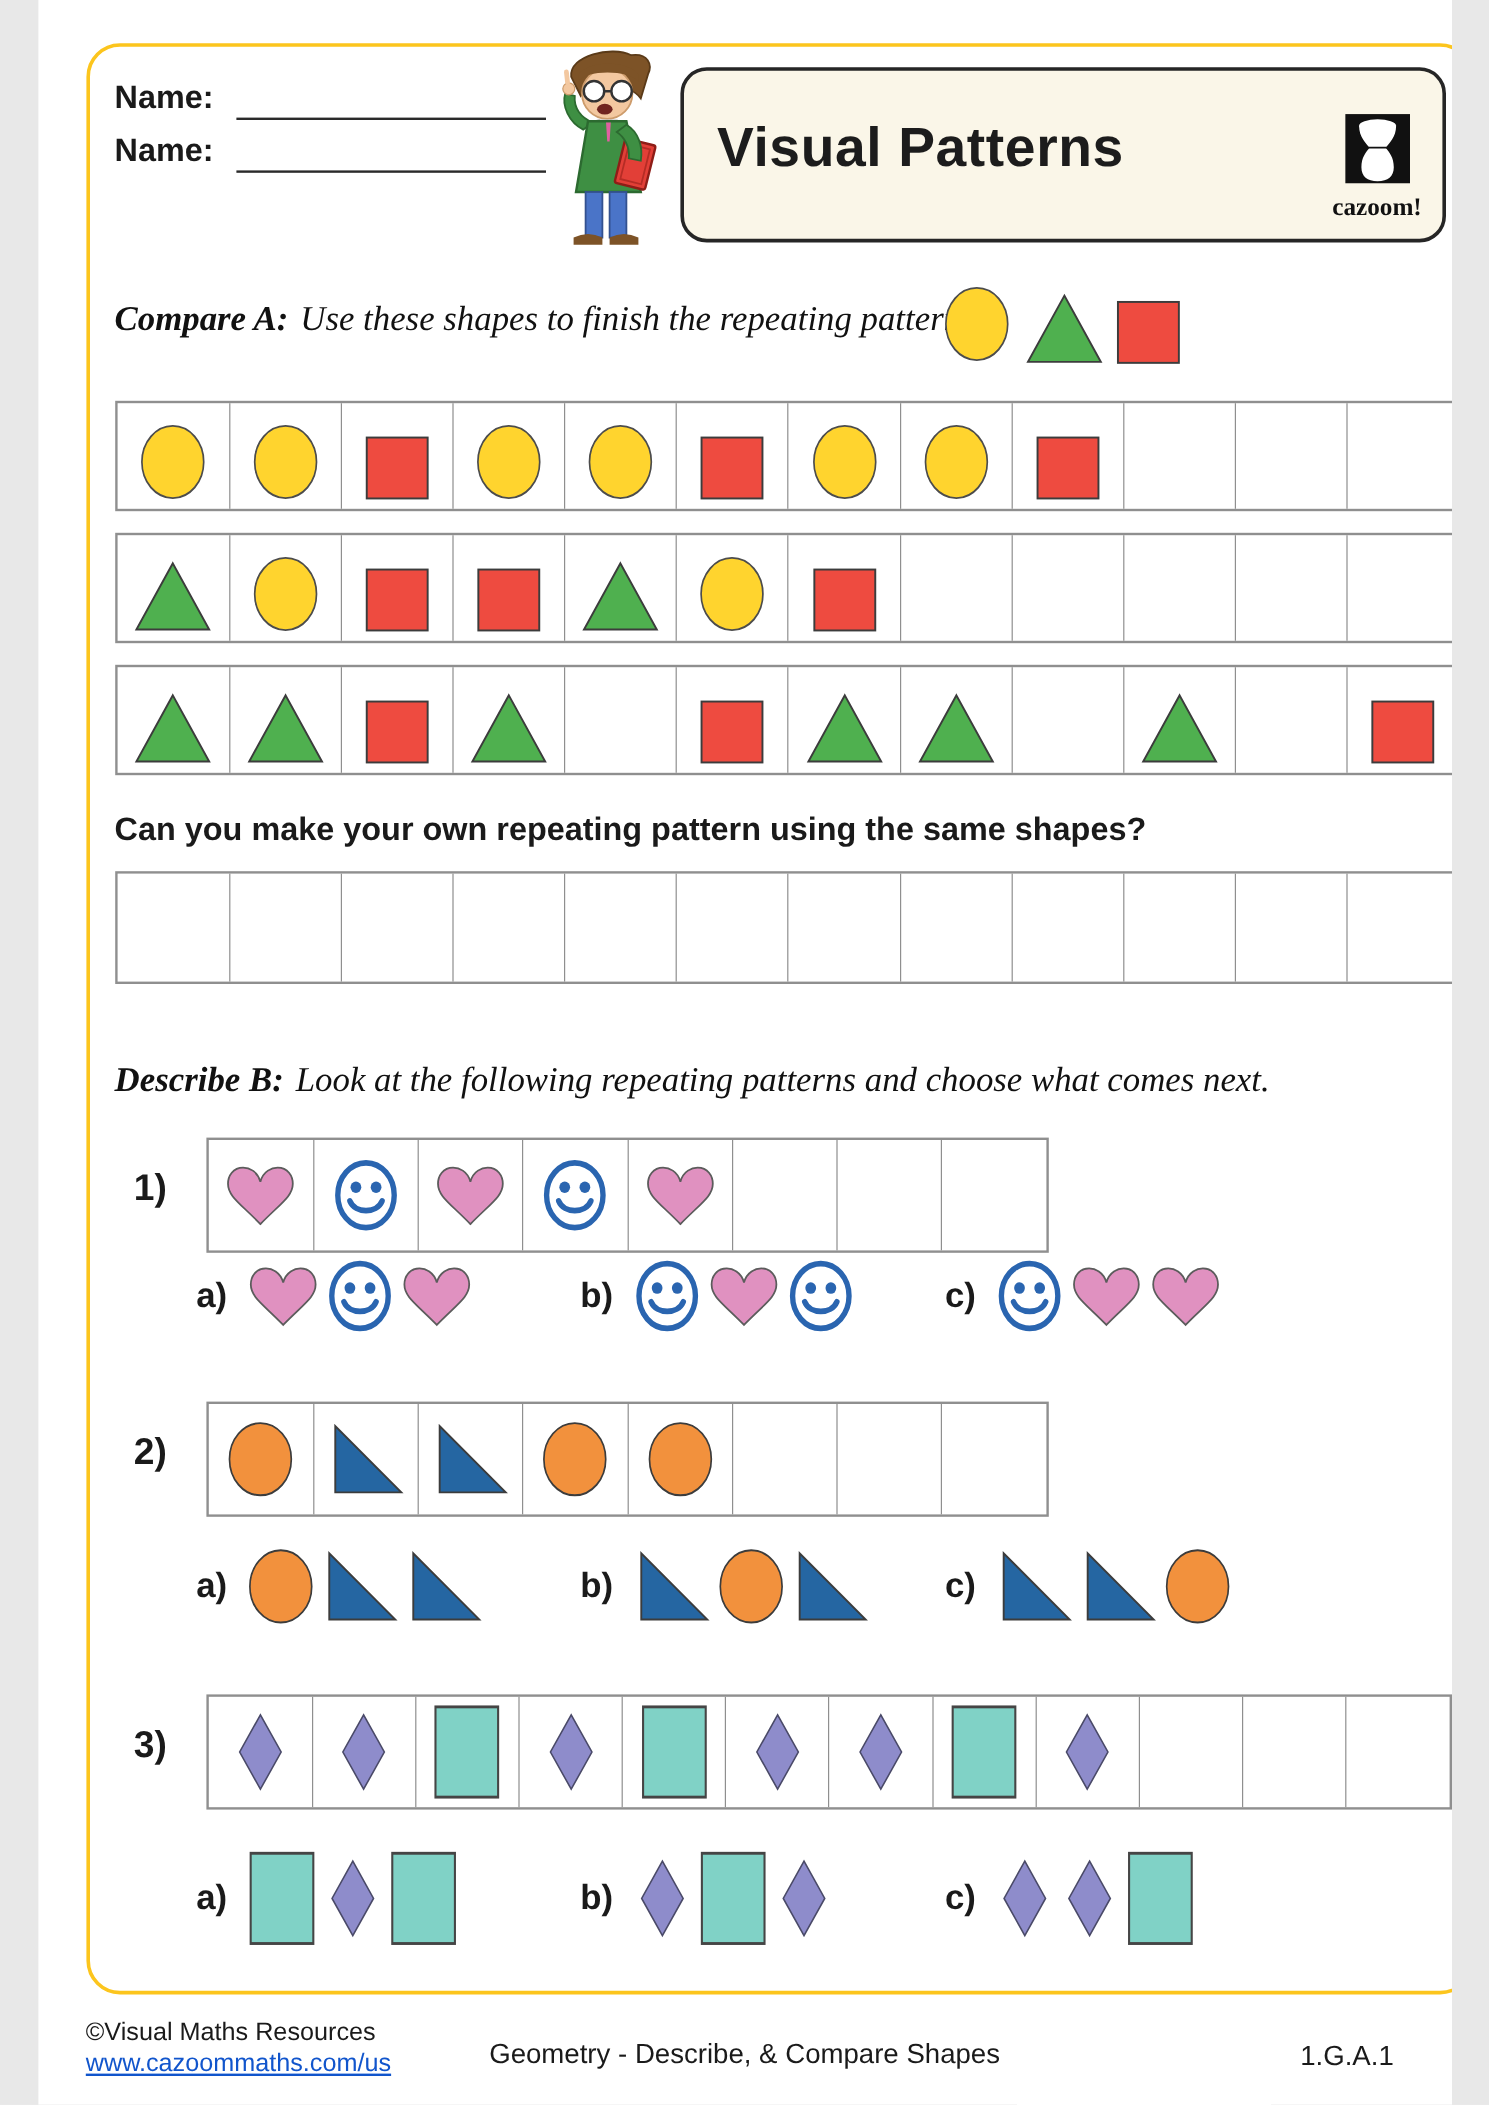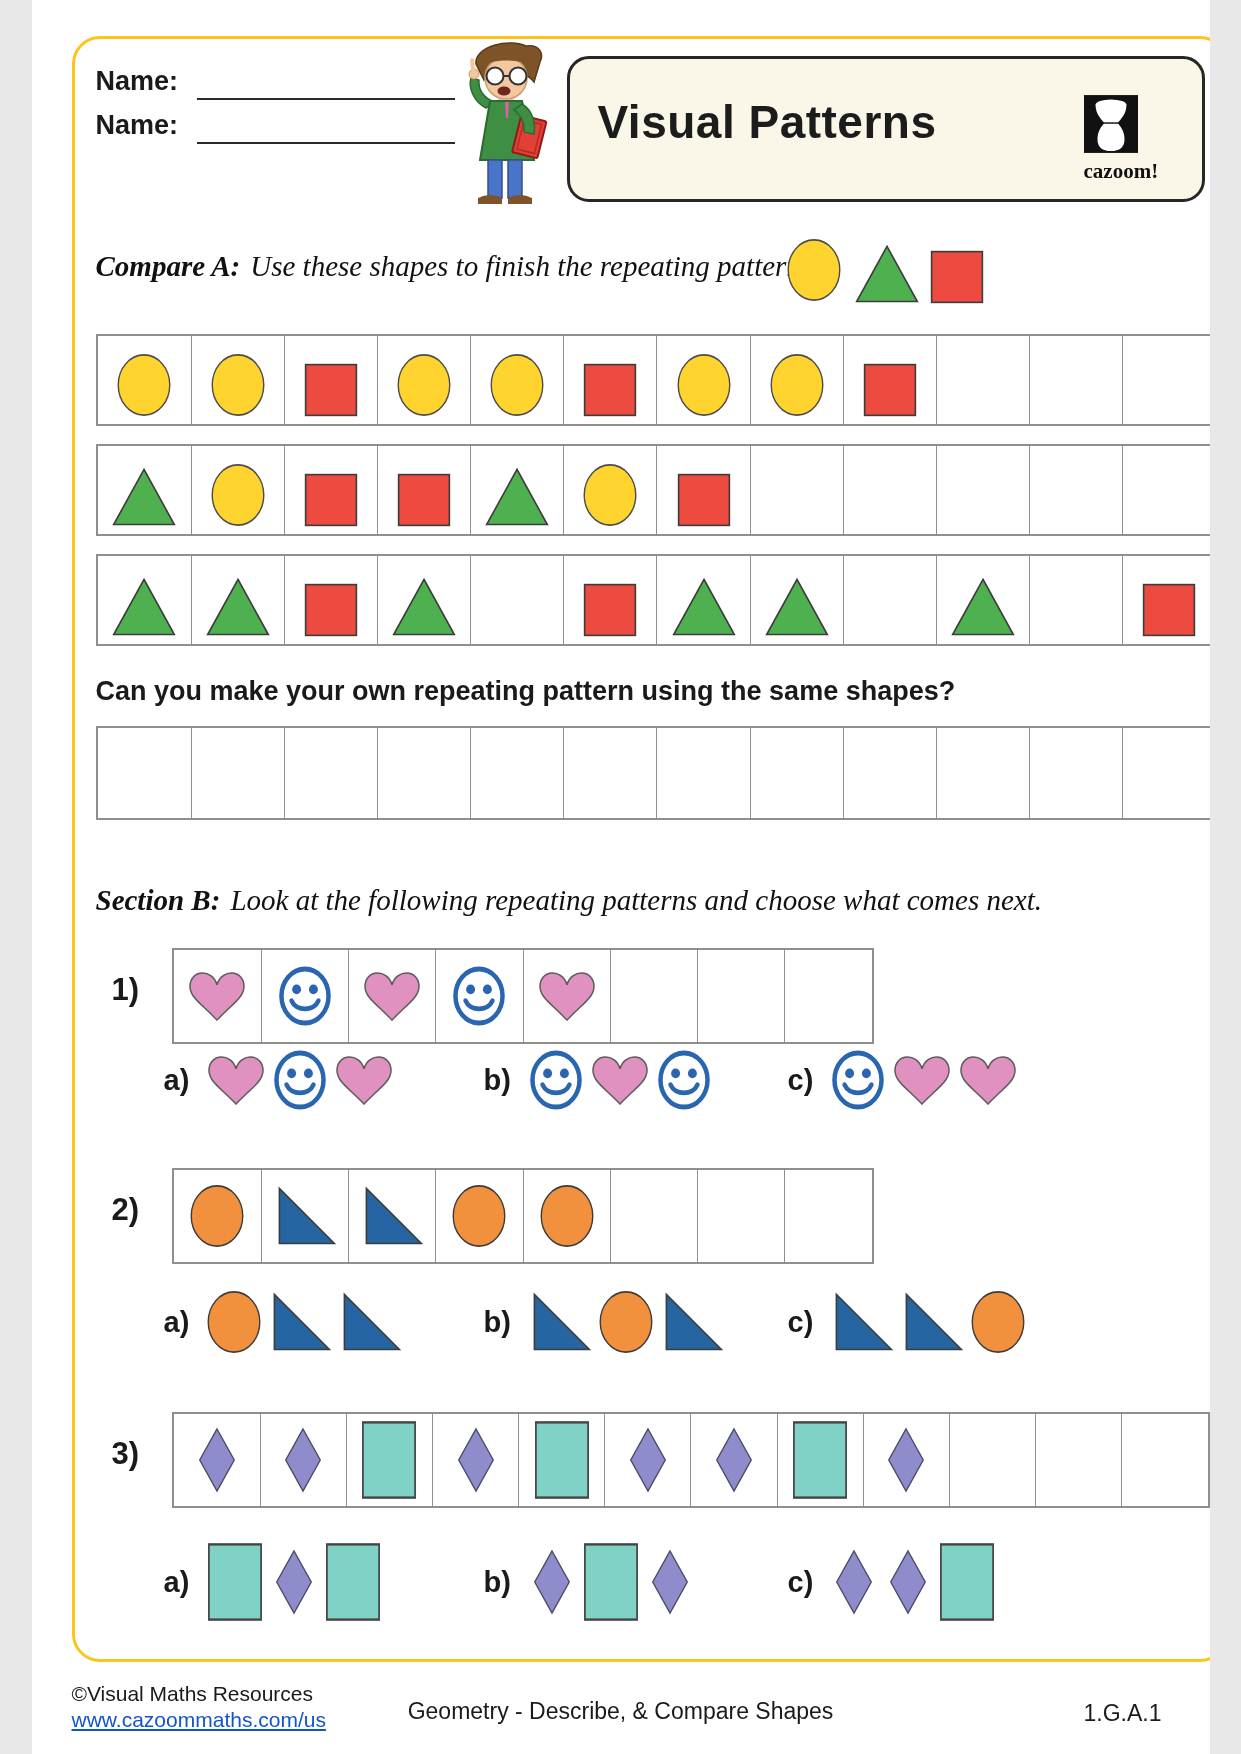--- a/index.html
+++ b/index.html
@@ -12,21 +12,21 @@
   .id-label{position:absolute;left:64px;font-weight:bold;font-size:27px;}
   .lbl-name{top:66px;} .lbl-date{top:110px;}
   .wline{position:absolute;left:165px;width:258px;height:2px;background:#2a2a2a;}
   .wl-name{top:98px;} .wl-date{top:142px;}
   .teacher{position:absolute;left:416px;top:38px;}
 
   .title-box{position:absolute;left:535px;top:56px;width:632px;height:140px;
              background:#faf6e8;border:3px solid #262626;border-radius:22px;}
   .title-box h1{position:absolute;left:28px;top:36px;margin:0;font-size:46px;
                 font-weight:bold;letter-spacing:0.5px;color:#1c1c1c;}
-  .logo{position:absolute;right:26px;top:36px;width:92px;text-align:left;}
+  .logo{position:absolute;right:8px;top:36px;width:92px;text-align:center;}
   .logo-text{font-family:"Liberation Serif",serif;font-weight:bold;font-size:21px;
              margin-top:2px;color:#111;}
 
   
   .sec-head{position:absolute;left:64px;font-family:"Liberation Serif",serif;
             font-style:italic;font-size:29px;color:#111;}
   .sh-a{top:250px;} .sh-b{top:884px;}
   .sec-head b{font-weight:bold;margin-right:10px;}
 
   .sample{position:absolute;display:flex;}
@@ -336,21 +336,21 @@
       <div class="cell"></div>
       <div class="cell"></div>
       <div class="cell"></div>
       <div class="cell"></div>
       <div class="cell"></div>
       <div class="cell"></div>
       <div class="cell"></div>
     </div>
 
   <div class="sec-head sh-b">
-    <b>Section B:</b><span>Look at the following repeating patterns and choose what comes next.</span>
+    <b>Describe B:</b><span>Look at the following repeating patterns and choose what comes next.</span>
   </div>
 
   <span class="qnum qn-0">1)</span>
   <div class="pgrid grid-b pg-q0">
       <div class="cell">
         <span class="oshape">
           <svg width="60" height="56" viewBox="0 0 100 100" preserveAspectRatio="none">
             <path d="M50 30 C46 14 34 9 26 9 C12 9 5 21 5 33 C5 52 23 63 50 93 C77 63 95 52 95 33 C95 21 88 9 74 9 C66 9 54 14 50 30 Z" fill="#e091c0" stroke="#5c5c5c" stroke-width="2.5"></path>
           </svg>
         </span>

